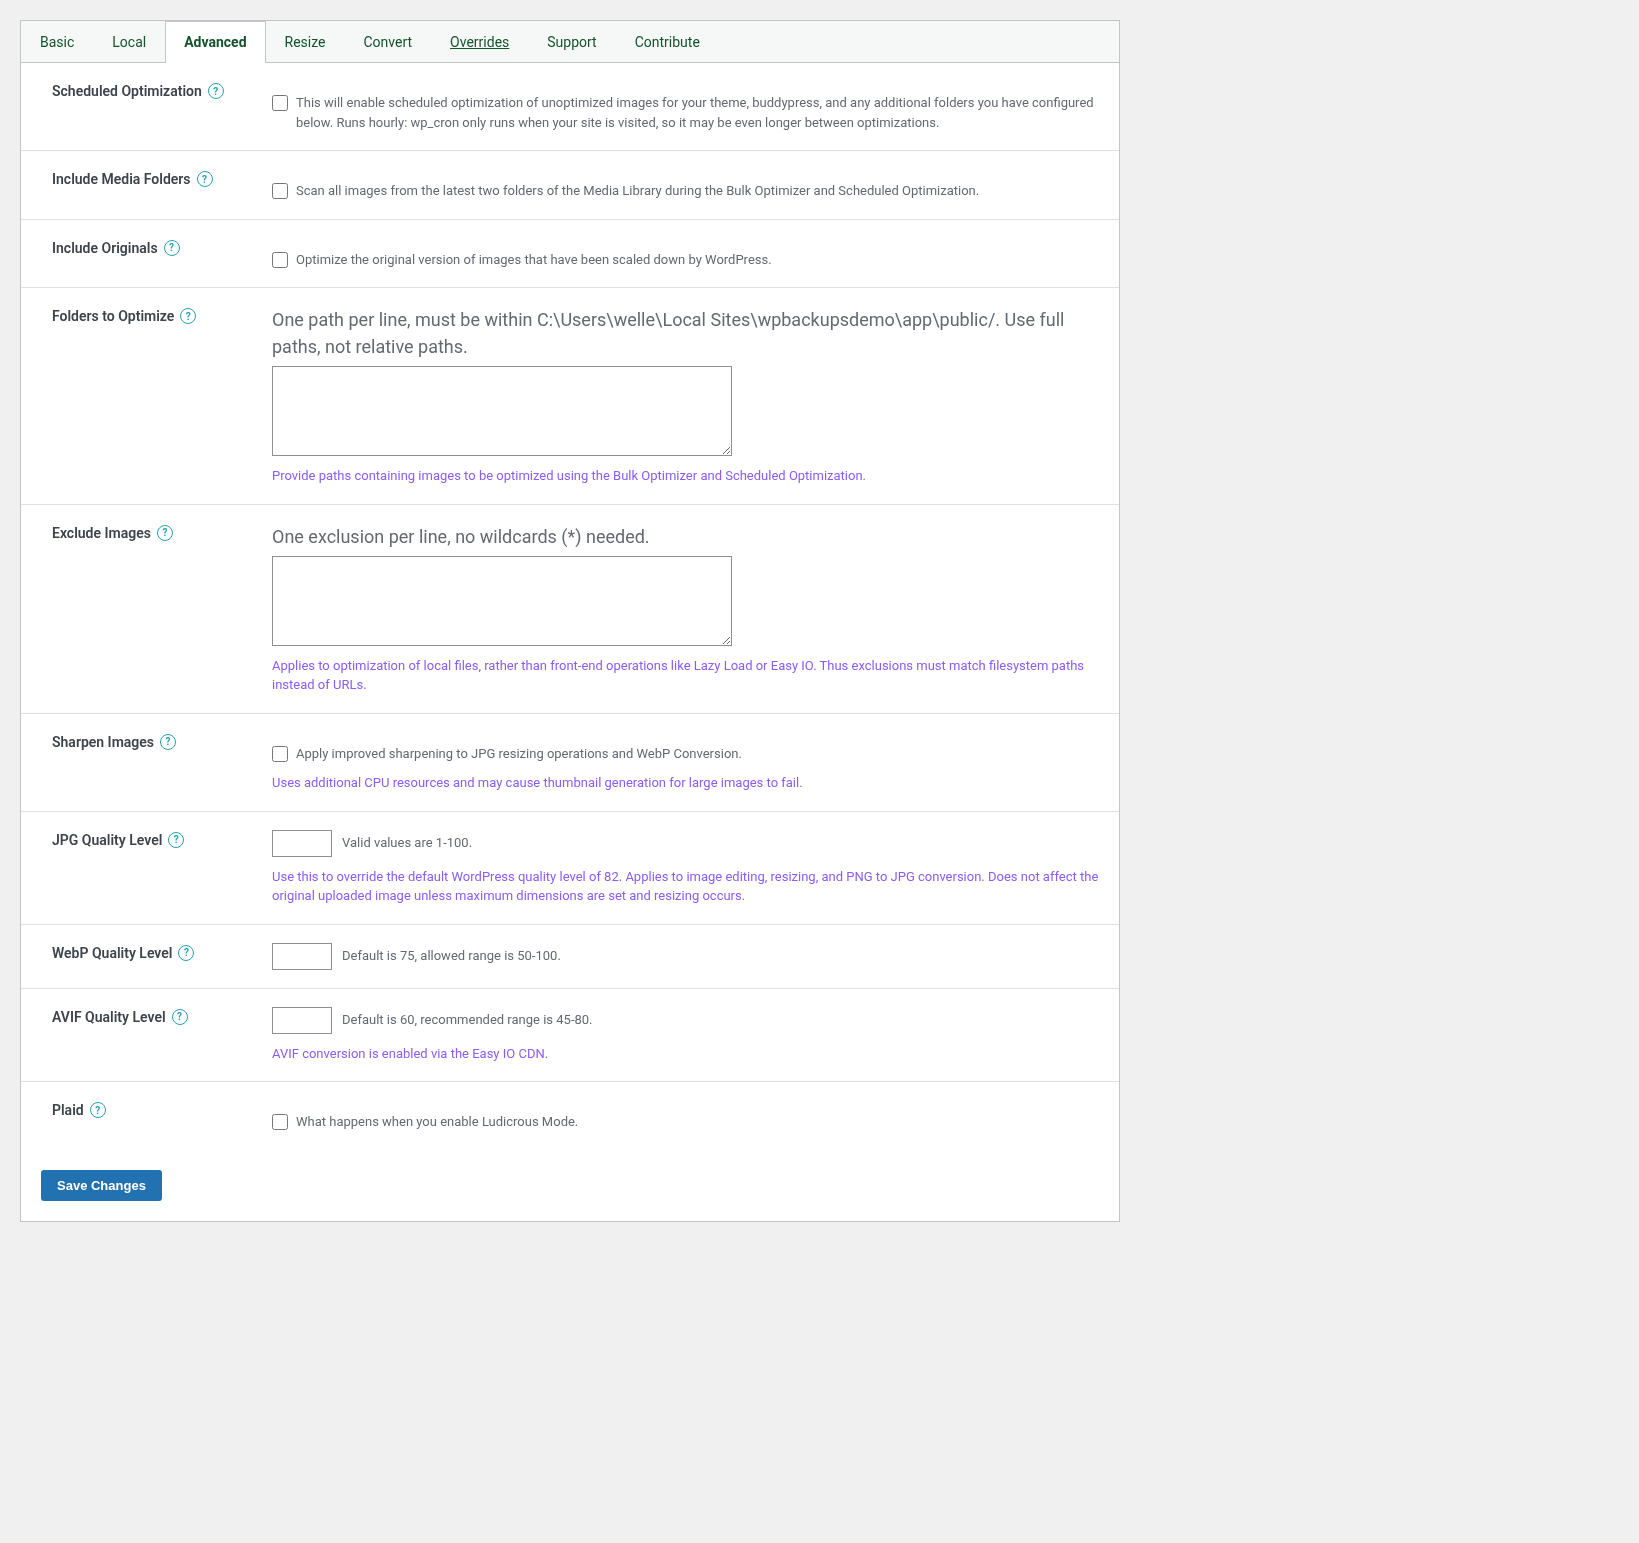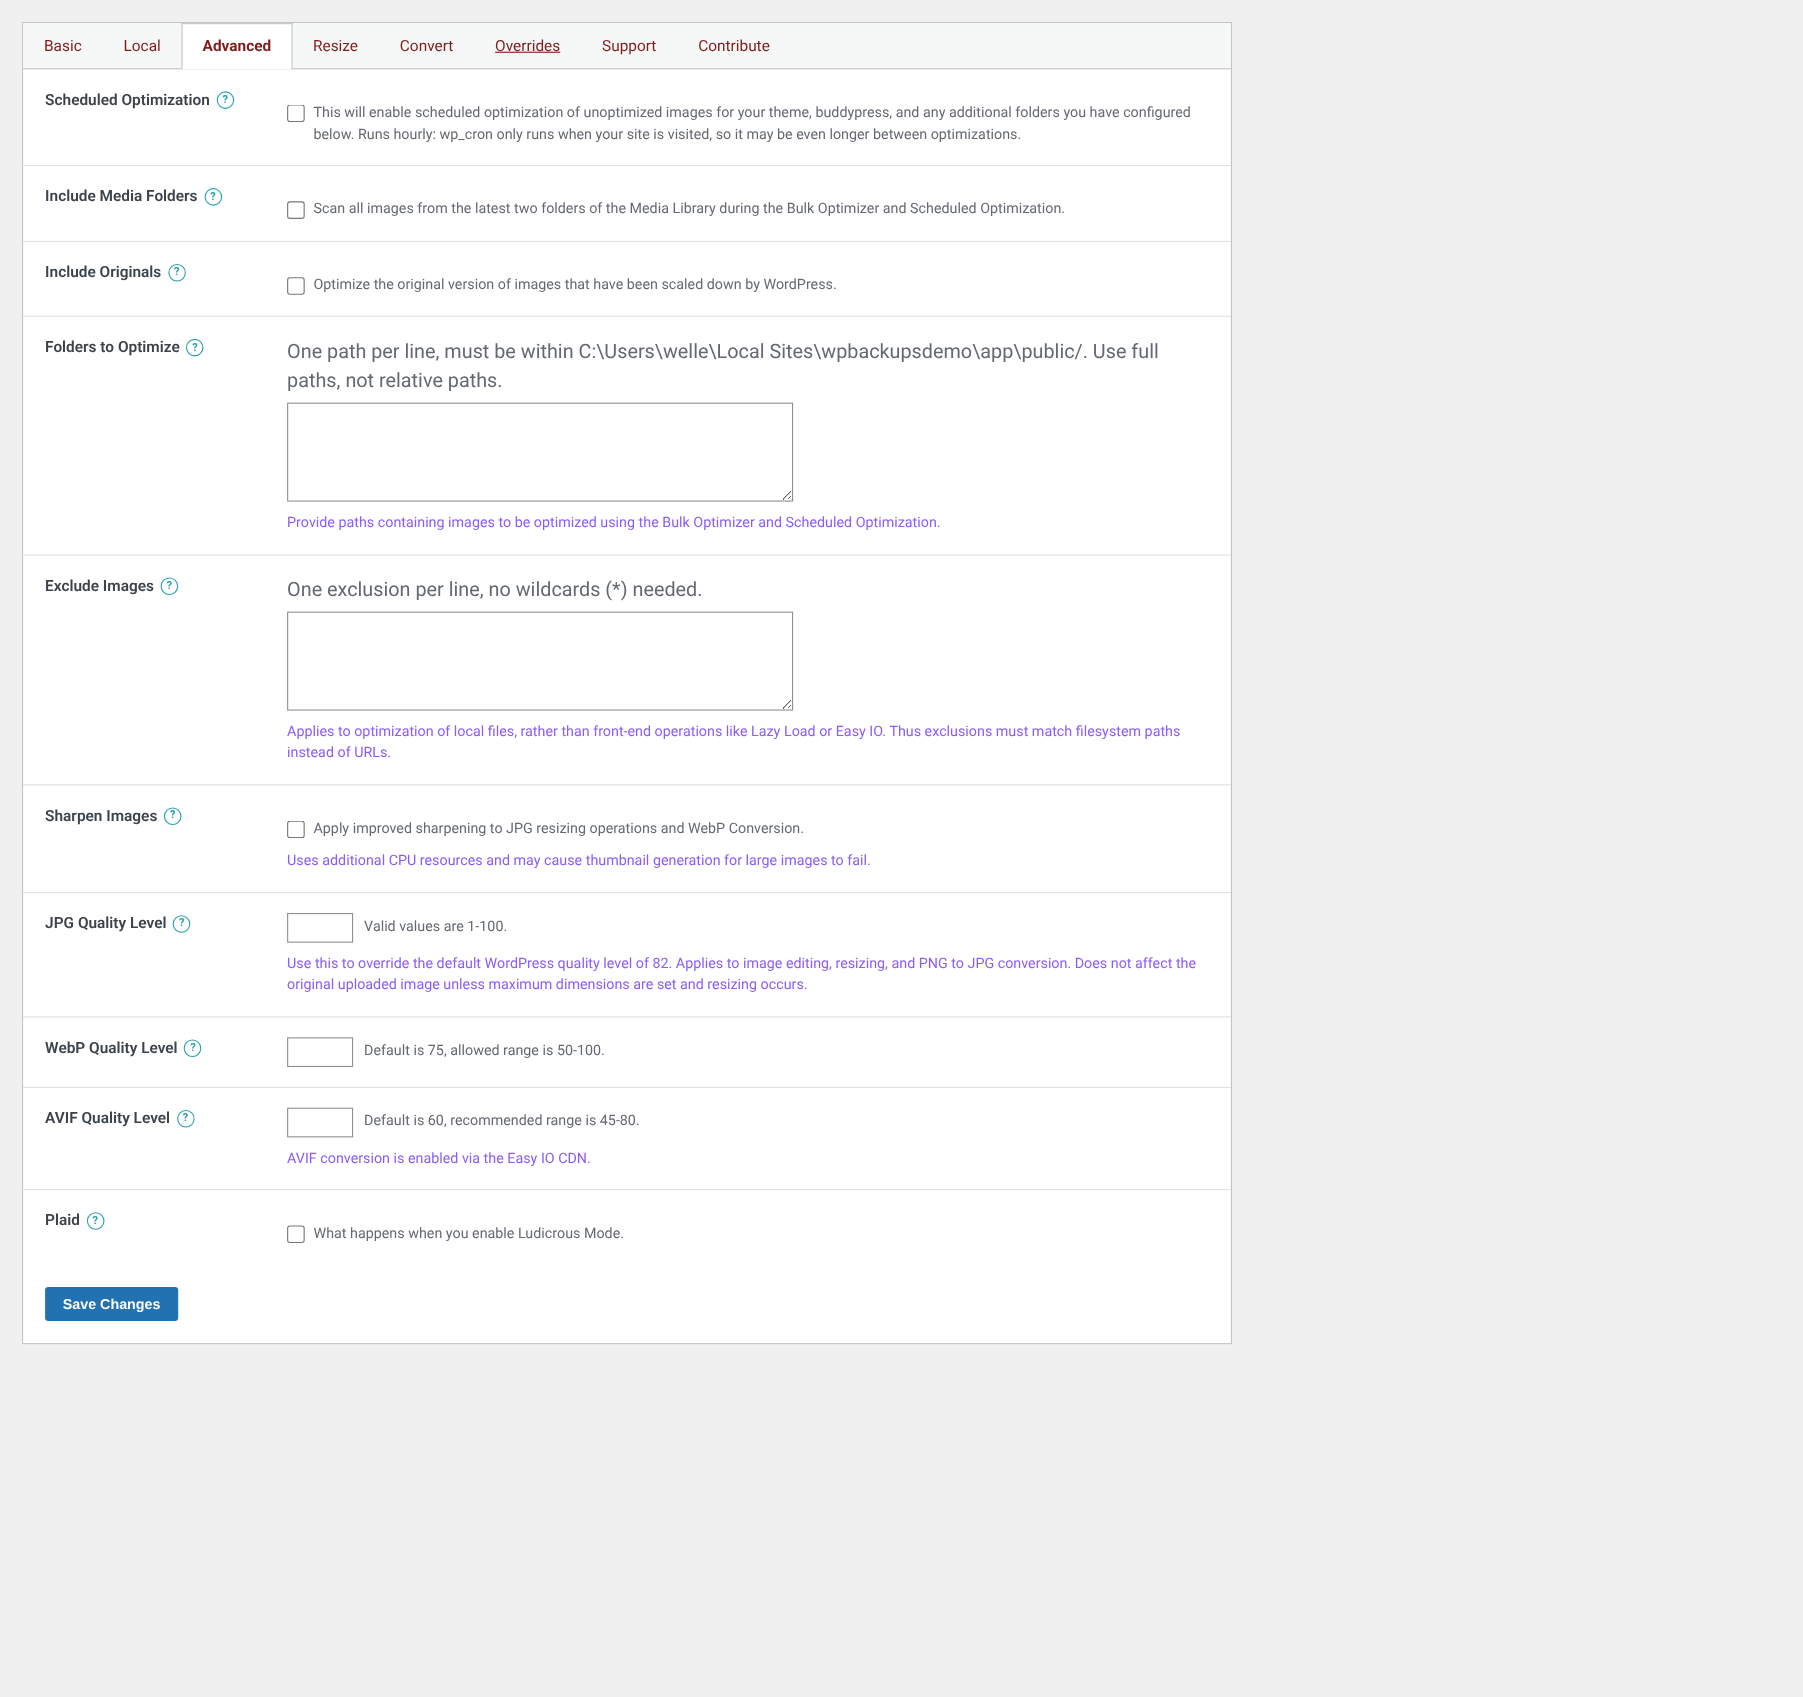--- a/index.html
+++ b/index.html
@@ -23,21 +23,21 @@
       padding: 0;
     }
     .tab {
       padding: 10px 18px;
       cursor: pointer;
       border: 1px solid transparent;
       border-bottom: none;
       margin-bottom: -1px;
       font-size: 14px;
       background: transparent;
-      color: #7f1d1d;
+      color: #14532d;
       text-decoration: none;
       display: inline-block;
       line-height: 1.5;
     }
     .tab.active {
       background: #fff;
       border-color: #c3c4c7;
       border-bottom-color: #fff;
       font-weight: 700;
     }
@@ -59,20 +59,21 @@
     }
     .setting-label {
       width: 220px;
       min-width: 220px;
       font-weight: 600;
       padding-top: 2px;
       display: flex;
       align-items: center;
       gap: 6px;
       font-size: 14px;
+      margin-left: 11px;
     }
     .setting-control {
       flex: 1;
       display: flex;
       flex-direction: column;
       gap: 6px;
     }
     .help-icon {
       display: inline-flex;
       align-items: center;

